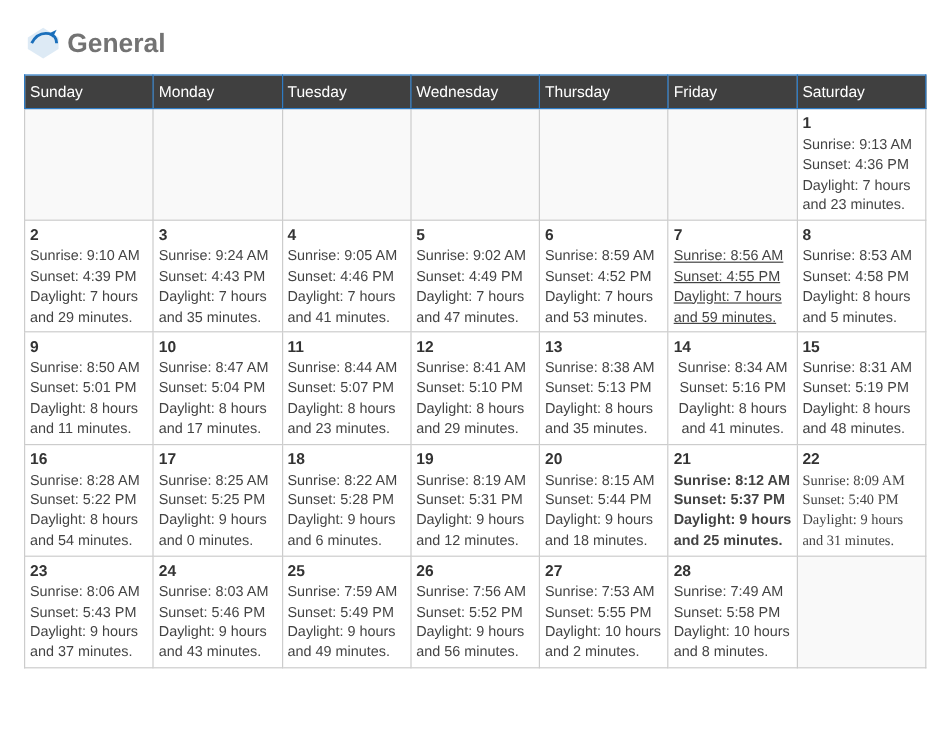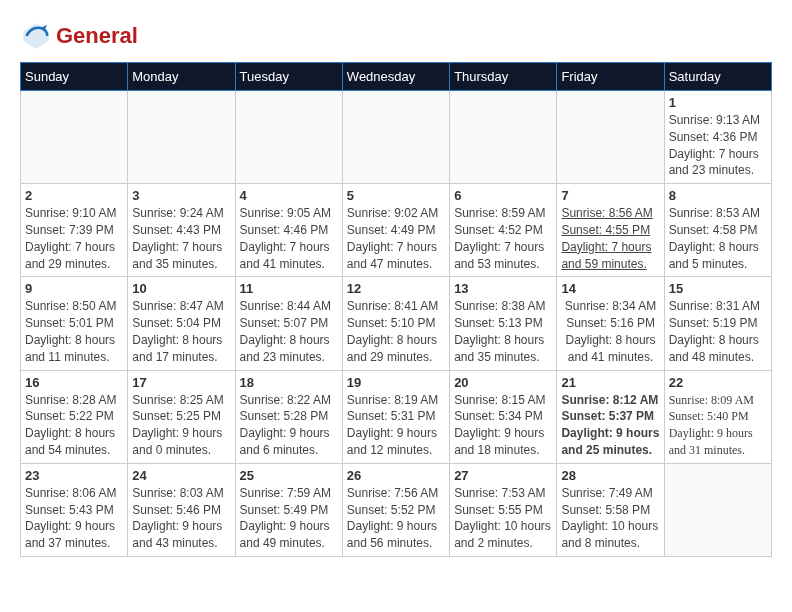--- a/index.html
+++ b/index.html
@@ -16,21 +16,21 @@
       align-items: flex-start;
       margin-bottom: 10px;
     }
     .logo {
       display: flex;
       align-items: center;
     }
     .logo-text {
       font-size: 22px;
       font-weight: bold;
-      color: #b91c1c;
+      color: #737373;
       line-height: 1.1;
     }
     .logo-text .blue { color: #1a6fbb; }
     .logo-icon {
       width: 32px;
       height: 32px;
       margin-right: 4px;
     }
     .title-block {
       text-align: right;
@@ -43,21 +43,21 @@
     .location {
       font-size: 15px;
       color: #555;
     }
     .calendar {
       width: 100%;
       border-collapse: collapse;
       font-size: 11px;
     }
     .calendar th {
-      background: #0f172a;
+      background: #404040;
       color: #fff;
       padding: 6px 4px;
       text-align: left;
       font-size: 13px;
       font-weight: normal;
       border: 1px solid #2d7bc4;
     }
     .calendar td {
       border: 1px solid #ccc;
       vertical-align: top;
@@ -129,21 +129,21 @@
           <div class="day-info" style="white-space: pre-line;">Sunrise: 9:13 AM
 Sunset: 4:36 PM
 Daylight: 7 hours
 and 23 minutes.</div>
         </td>
       </tr>
       <tr>
         <td>
           <span class="day-num">2</span>
           <div class="day-info" style="white-space: pre-line;">Sunrise: 9:10 AM
-Sunset: 7:39 PM
+Sunset: 4:39 PM
 Daylight: 7 hours
 and 29 minutes.</div>
         </td>
         <td>
           <span class="day-num">3</span>
           <div class="day-info" style="white-space: pre-line;">Sunrise: 9:24 AM
 Sunset: 4:43 PM
 Daylight: 7 hours
 and 35 minutes.</div>
         </td>
@@ -259,21 +259,21 @@
         <td>
           <span class="day-num">19</span>
           <div class="day-info" style="white-space: pre-line;">Sunrise: 8:19 AM
 Sunset: 5:31 PM
 Daylight: 9 hours
 and 12 minutes.</div>
         </td>
         <td>
           <span class="day-num">20</span>
           <div class="day-info" style="white-space: pre-line;">Sunrise: 8:15 AM
-Sunset: 5:34 PM
+Sunset: 5:44 PM
 Daylight: 9 hours
 and 18 minutes.</div>
         </td>
         <td>
           <span class="day-num">21</span>
           <div class="day-info" style="white-space: pre-line; font-weight: bold;">Sunrise: 8:12 AM
 Sunset: 5:37 PM
 Daylight: 9 hours
 and 25 minutes.</div>
         </td>

